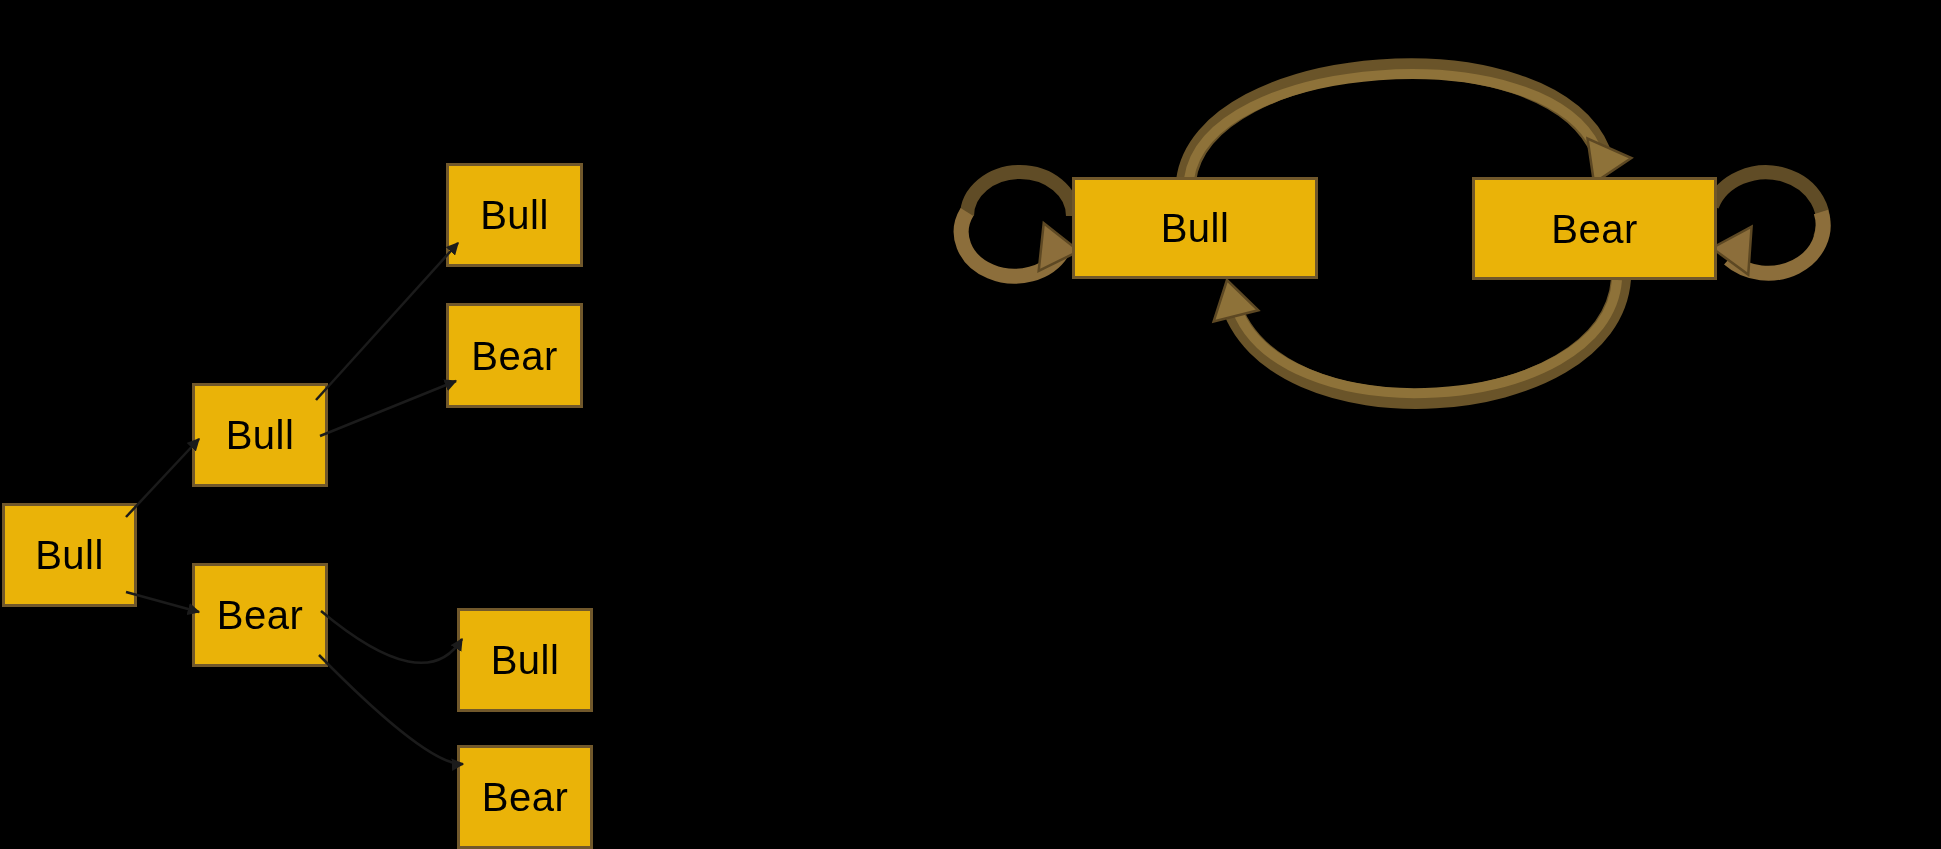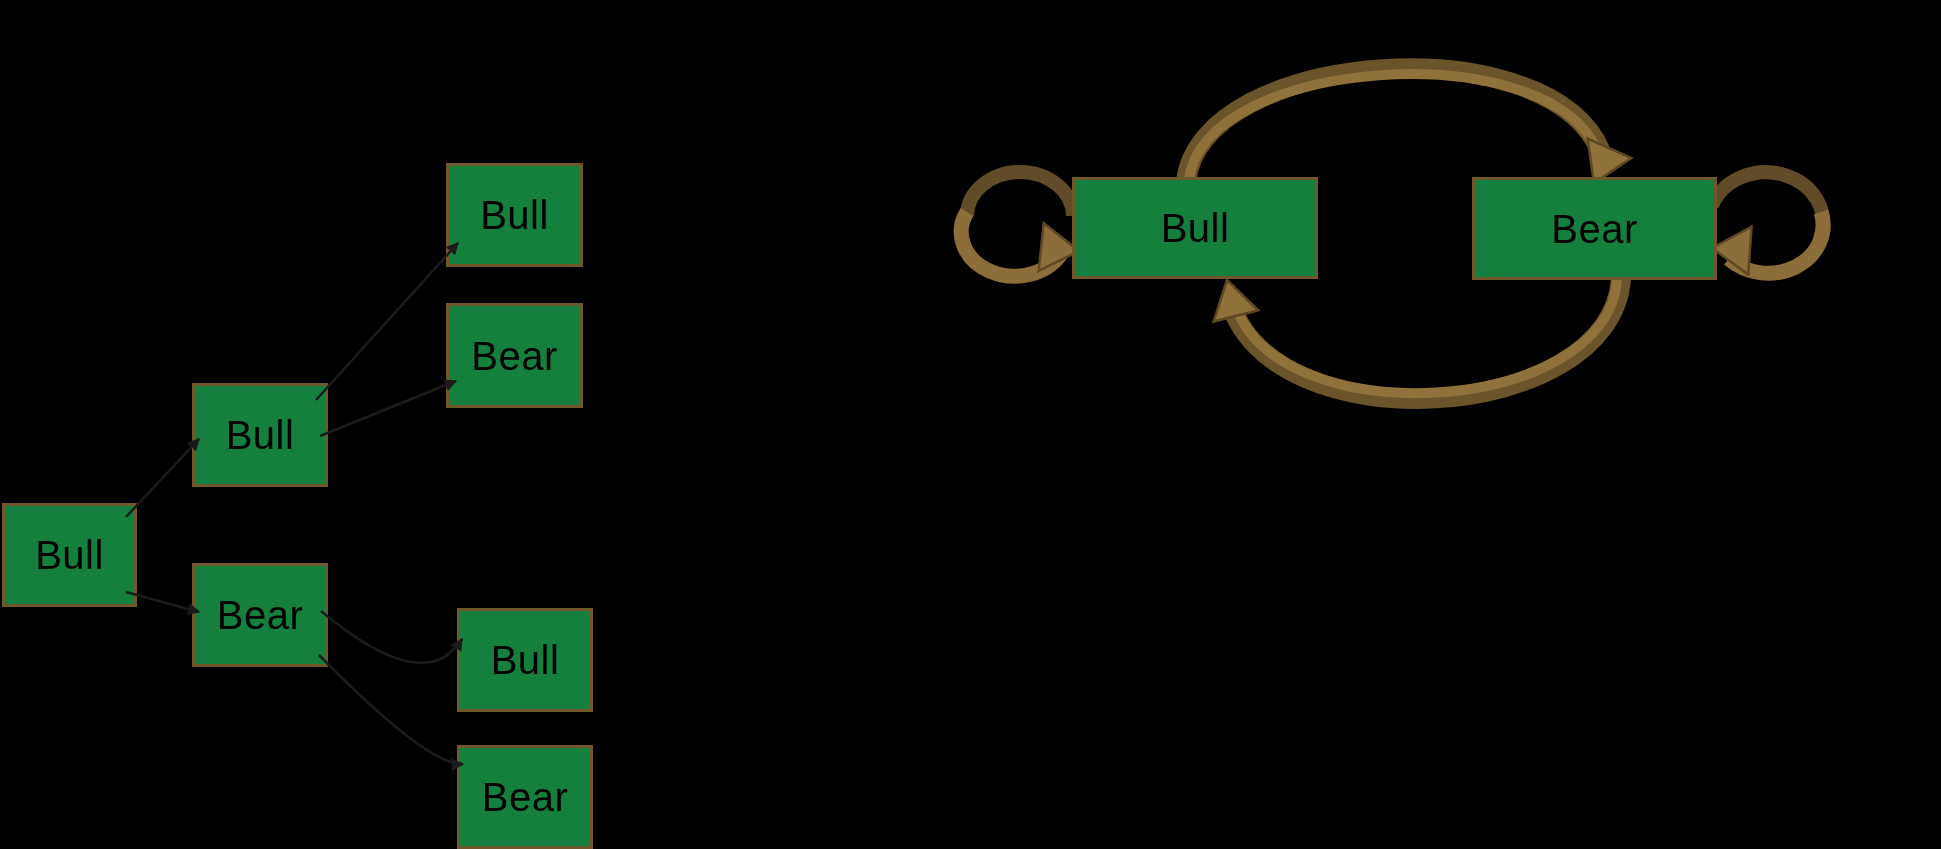--- a/index.html
+++ b/index.html
@@ -4,21 +4,21 @@
 <style>
   html,body{margin:0;padding:0;background:#000;}
   #stage{
     position:relative;width:1941px;height:849px;background:#000;overflow:hidden;
     font-family:"Liberation Sans", sans-serif;
   }
   .layer{position:absolute;left:0;top:0;width:1941px;height:849px;}
   #connector-layer{pointer-events:none;}
   .node{
     position:absolute;box-sizing:border-box;
-    background:#15803d;border:3px solid #71582B;
+    background:#eab308;border:3px solid #71582B;
     display:flex;align-items:center;justify-content:center;
     color:#000;font-size:40px;line-height:1;letter-spacing:0.5px;
   }
   
   .b-root {left:2px;  top:503px;width:135px;height:104px;}
   .b-c0   {left:192px;top:383px;width:136px;height:104px;}
   .b-c1   {left:192px;top:563px;width:136px;height:104px;}
   .b-l0   {left:446px;top:163px;width:137px;height:104px;}
   .b-l1   {left:446px;top:303px;width:137px;height:105px;}
   .b-l2   {left:457px;top:608px;width:136px;height:104px;}

